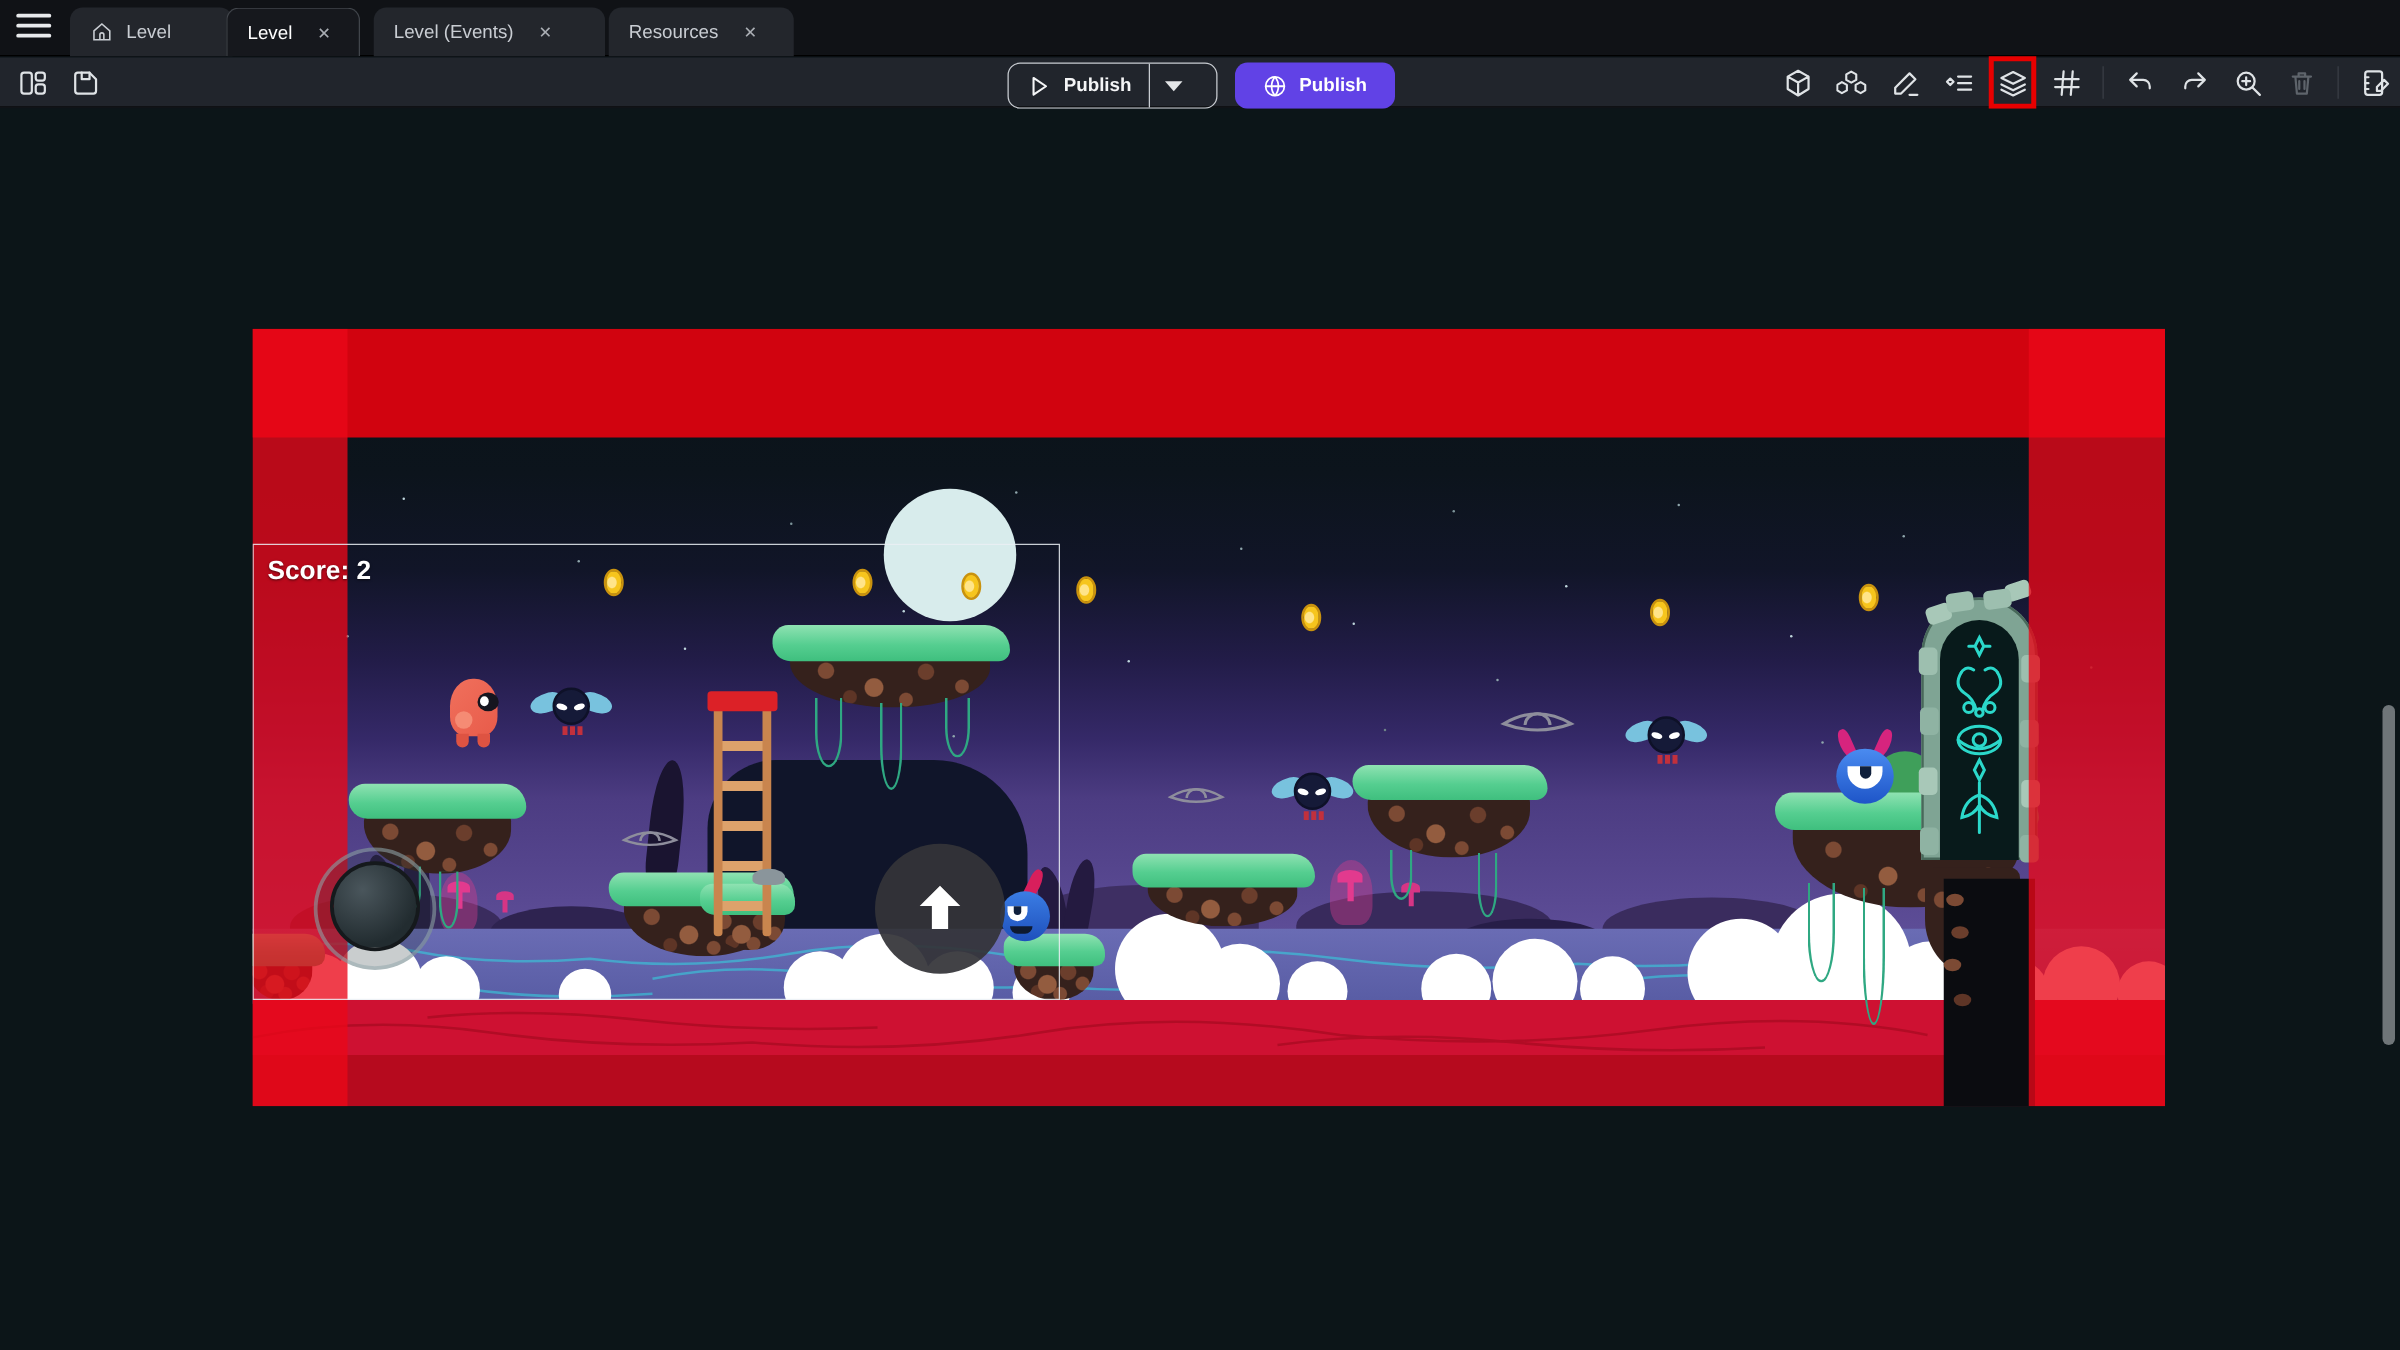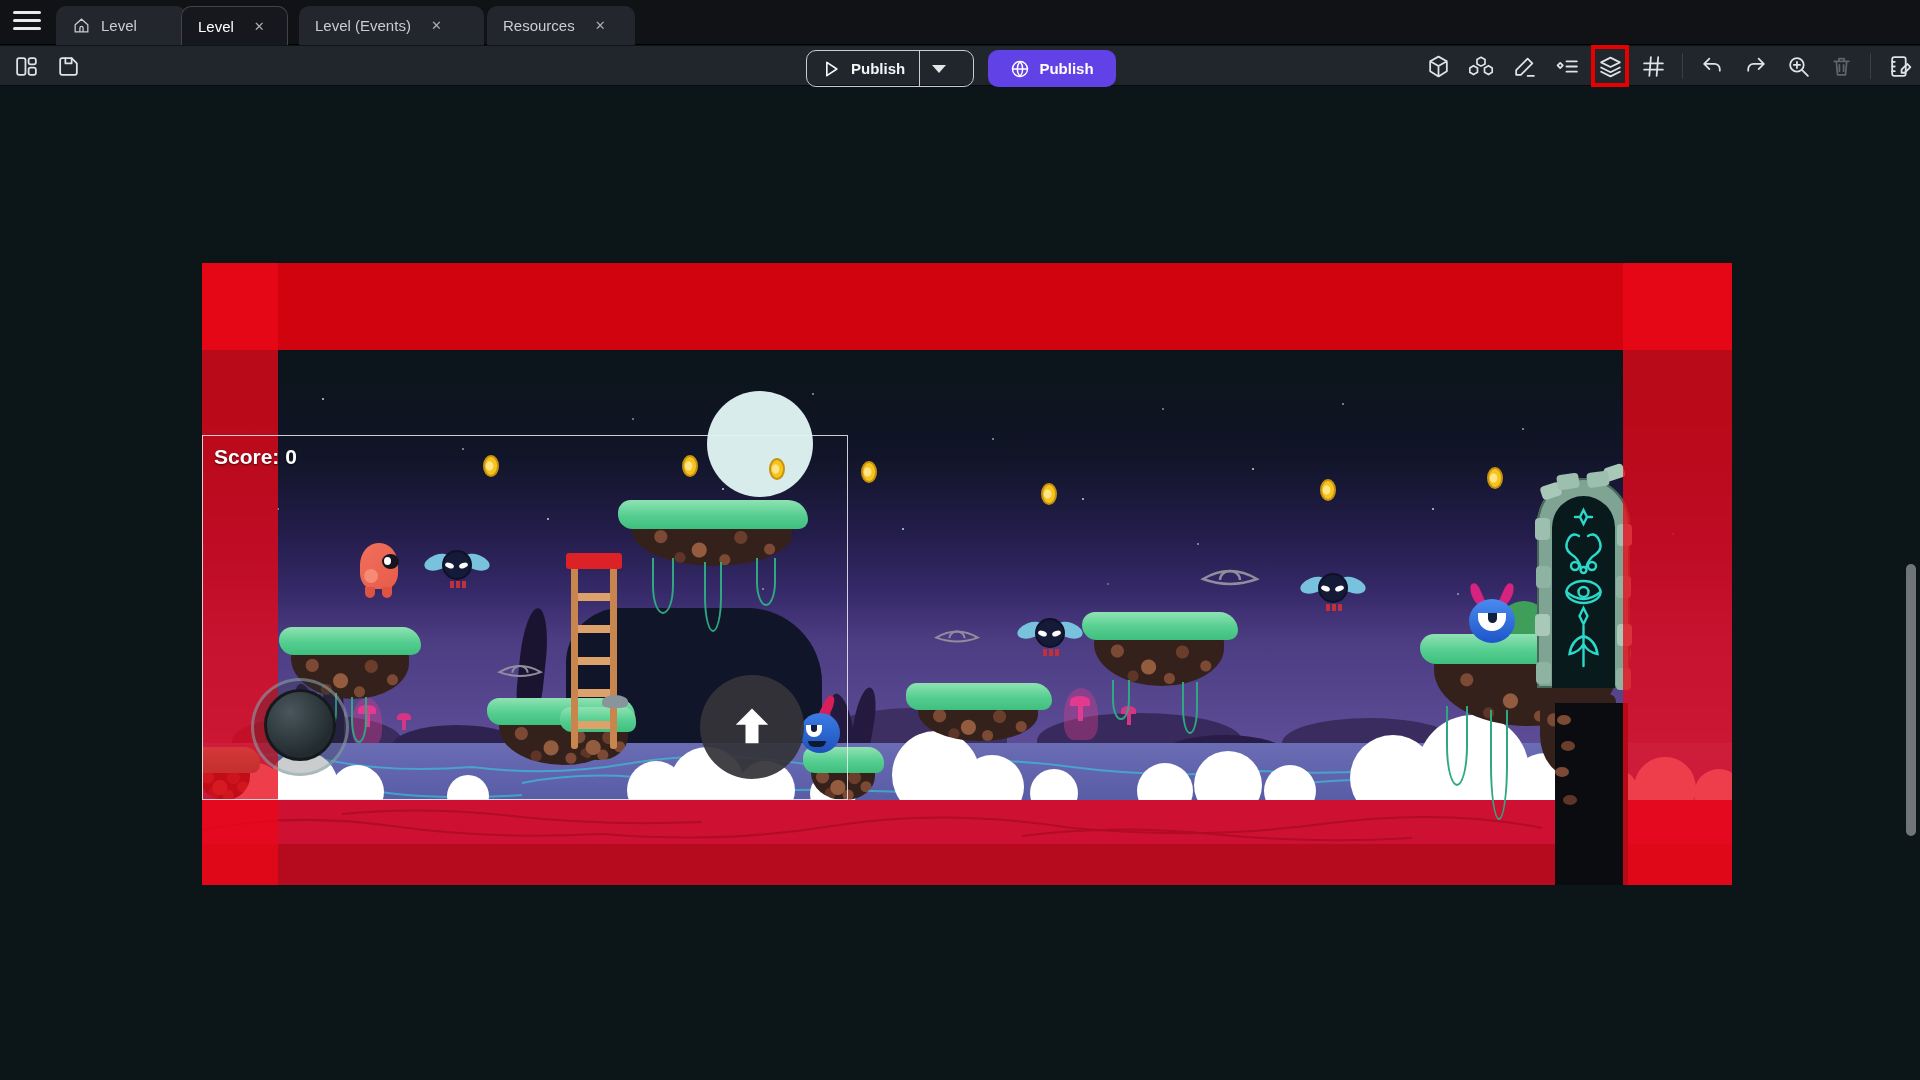--- a/index.html
+++ b/index.html
@@ -473,21 +473,21 @@
           </g>
         </svg>
     </div>
 
     <div class="abs redband-top"></div>
     <div class="abs redcol" style="left:0;width:76px;"></div>
     <div class="abs redcol" style="left:1421px;width:109px;"></div>
 
     <div class="abs selrect" style="left:0;top:172px;width:646px;height:365px;"></div>
 
-    <div class="abs score" style="left:12px;top:182px;">Score: 0</div>
+    <div class="abs score" style="left:12px;top:182px;">Score: 2</div>
 
     <div class="abs hud-circle" style="left:49px;top:415px;width:98px;height:98px;border:3px solid rgba(150,170,175,.55);background:rgba(40,55,60,.25);">
       <div class="abs hud-circle" style="left:10px;top:8px;width:72px;height:72px;background:radial-gradient(circle at 35% 30%,#4A565C,#222C30 70%);border:3px solid #15191C;"></div>
     </div>
 
     <div class="abs hud-circle" style="left:498px;top:412px;width:104px;height:104px;background:rgba(52,52,56,.93);display:flex;align-items:center;justify-content:center;">
       <svg width="52" height="52" viewBox="0 0 24 24">
         <path d="M12 3.5 L19.5 11 H15 v8.5 H9 V11 H4.5 Z" fill="#FFFFFF"></path>
       </svg>
     </div>

